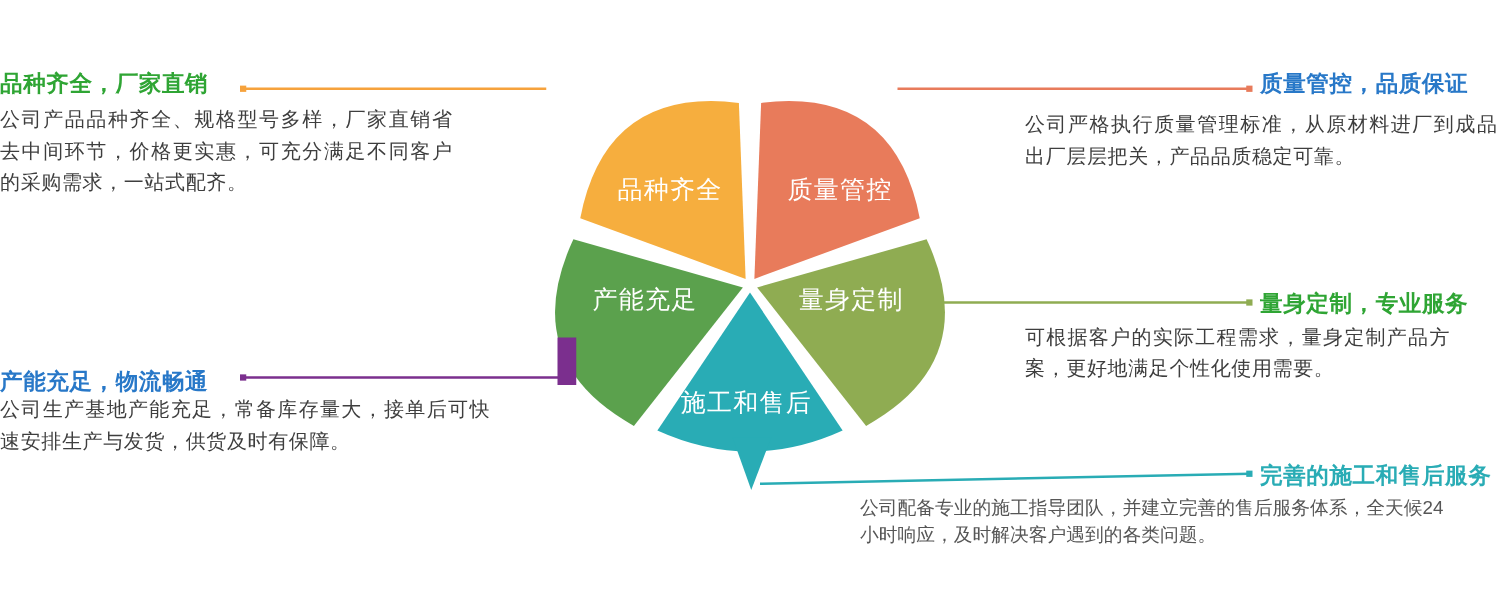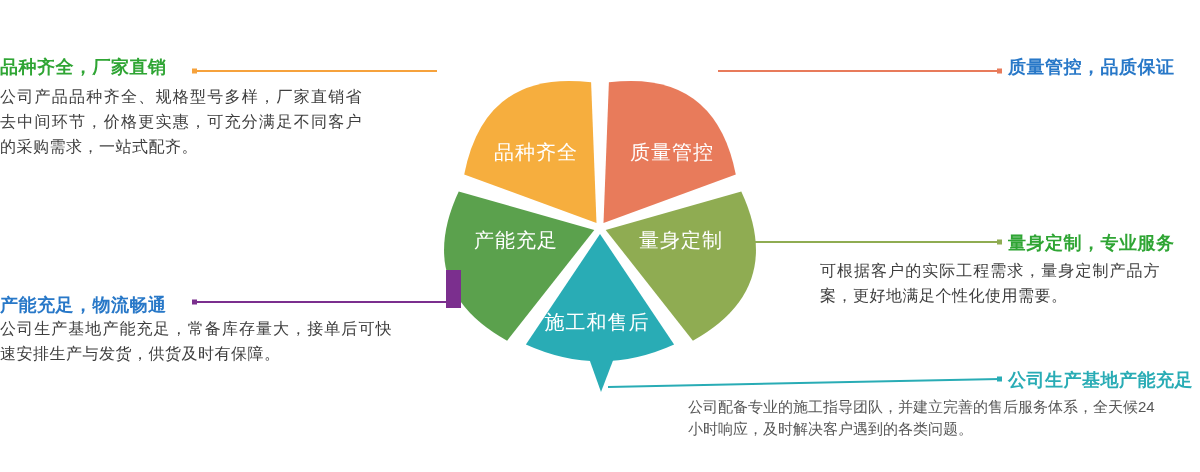--- a/index.html
+++ b/index.html
@@ -57,25 +57,26 @@
   <div class="petal-label" style="left:536px;top:152px;">品种齐全</div>
   <div class="petal-label" style="left:672px;top:152px;">质量管控</div>
   <div class="petal-label" style="left:681px;top:240px;">量身定制</div>
   <div class="petal-label" style="left:597px;top:322px;">施工和售后</div>
   <div class="petal-label" style="left:516px;top:240px;">产能充足</div>
 
   <div class="callout-title" style="left: 0px; top: 55px; color: rgb(47, 165, 52);">品种齐全，厂家直销</div>
   <div class="callout-body" style="left:0;top:84px;width:362px;">公司产品品种齐全、规格型号多样，厂家直销省去中间环节，价格更实惠，可充分满足不同客户的采购需求，一站式配齐。</div>
 
   <div class="callout-title" style="left: 1008px; top: 55px; color: rgb(40, 120, 200);">质量管控，品质保证</div>
+  <div class="callout-body" style="left:820px;top:88px;width:378px;">公司严格执行质量管理标准，从原材料进厂到成品出厂层层把关，产品品质稳定可靠。</div>
 
   <div class="callout-title" style="left: 1008px; top: 231px; color: rgb(47, 165, 52);">量身定制，专业服务</div>
   <div class="callout-body" style="left:820px;top:258px;width:340px;">可根据客户的实际工程需求，量身定制产品方案，更好地满足个性化使用需要。</div>
 
-  <div class="callout-title" style="left: 1008px; top: 368px; color: rgb(41, 172, 181);">公司生产基地产能充足</div>
+  <div class="callout-title" style="left: 1008px; top: 368px; color: rgb(41, 172, 181);">完善的施工和售后服务</div>
 
   <div class="callout-title" style="left: 0px; top: 293px; color: rgb(40, 120, 200);">产能充足，物流畅通</div>
   <div class="callout-body" style="left:0;top:316px;width:392px;">公司生产基地产能充足，常备库存量大，接单后可快速安排生产与发货，供货及时有保障。</div>
 
   <div class="footnote" style="left:688px;top:396px;">公司配备专业的施工指导团队，并建立完善的售后服务体系，全天候24</div>
   <div class="footnote" style="left:688px;top:418px;">小时响应，及时解决客户遇到的各类问题。</div>
 
 </div>
 
 </body></html>

